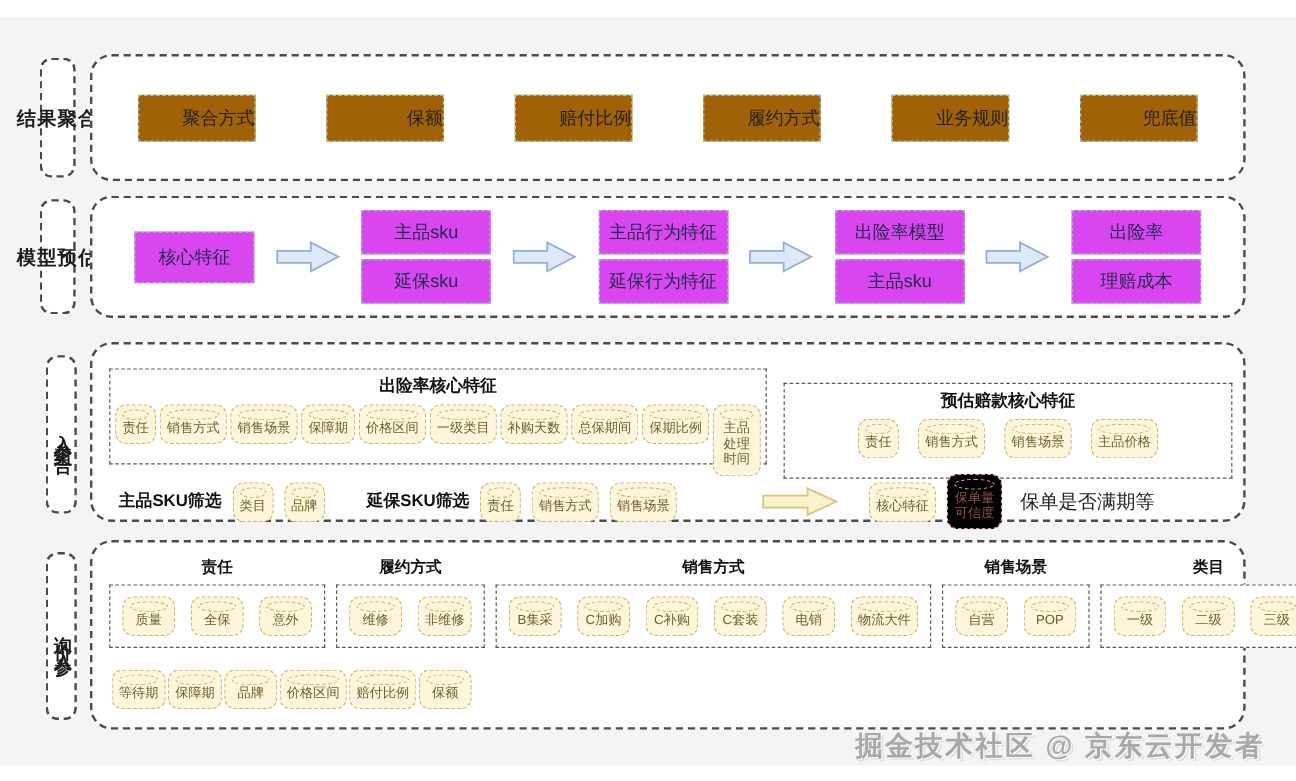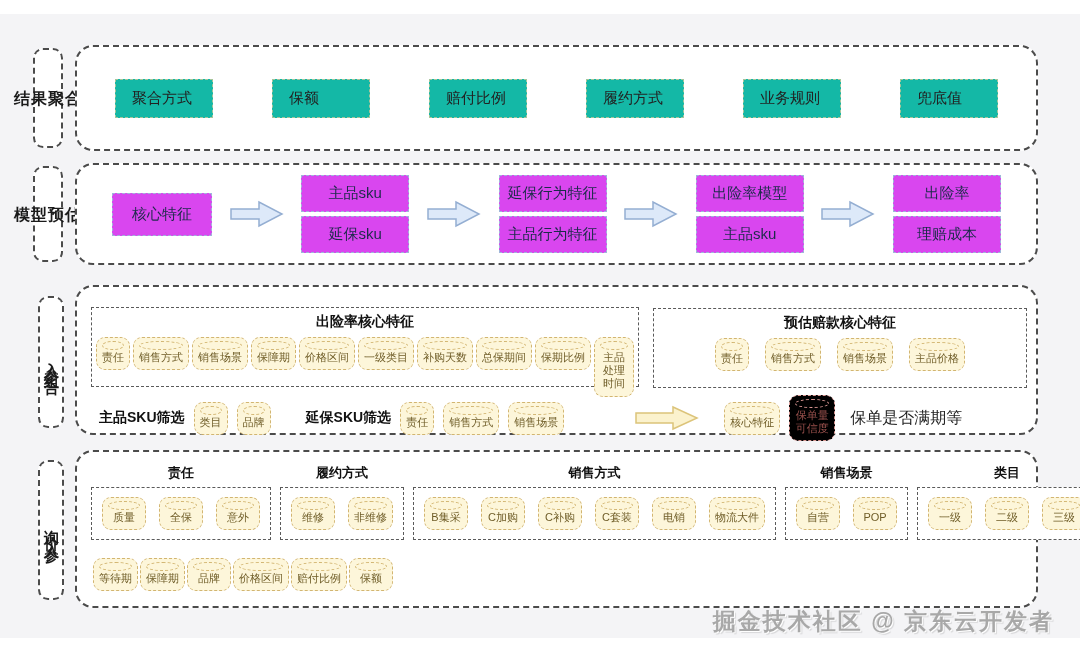--- a/index.html
+++ b/index.html
@@ -21,35 +21,35 @@
   #lb-params  { left:38px; top:296px; width:26px; height:132px; }
   #lb-inquiry { left:38px; top:460px; width:26px; height:140px; }
   .hlabel { position:absolute; width:96px; text-align:center; font-weight:bold; font-size:16px; color:#1a1a1a; letter-spacing:1px; }
   #hl-result { left:0px; top:89px; }
   #hl-model  { left:0px; top:205px; }
   .vlabel { position:absolute; width:100%; height:100%; display:flex; align-items:center; justify-content:center;
             writing-mode:vertical-rl; text-orientation:upright; font-weight:bold; font-size:15px; color:#1a1a1a; letter-spacing:6px; }
 
   
   .green-row { display:flex; justify-content:space-between; align-items:center; height:100%; padding:0 38px; }
-  .gbox { width:98px; padding:9px 16px; text-align:left; font-size:15px; color:#222;
-          background:#14b8a6; border:1.5px dashed #a6c59b; }
+  .gbox { width:98px; padding:9px 0; text-align:right; font-size:15px; color:#222;
+          background:#a16207; border:1.5px dashed #a6c59b; }
 
   
   .model-row { display:flex; justify-content:space-between; align-items:center; height:100%; padding:0 35px; }
   .bbox { text-align:center; font-size:15px; color:#1c2b4a; background:#d946ef; border:1.5px dashed #9fb6d9; padding:9px 6px; }
   .bbox.single { width:100px; padding:11px 0; }
   .bstack { display:flex; flex-direction:column; gap:4px; }
   .bstack .bbox { width:108px; padding:8px 2px; }
   .arrow-blue, .arrow-yellow { flex:0 0 auto; display:block; }
 
   
   .inner-box { position:absolute; background:#ffffff; border:1.5px dashed #5a5a5a; }
   #risk-box  { left:14px;  top:20px; width:548px; height:80px; }
-  #claim-box { left:576px; top:21px; width:374px; height:80px; }
+  #claim-box { left:576px; top:32px; width:374px; height:80px; }
   .inner-title { text-align:center; font-weight:bold; font-size:14px; color:#111; margin-top:5px; }
   .cyl-row { display:flex; justify-content:center; align-items:flex-start; gap:3px; margin-top:6px; padding:0 4px; }
   #claim-box .cyl-row { gap:16px; }
 
   
   .cyl { position:relative; background:#fdf6da; border:1.5px dashed #d2b571; border-radius:9px;
          padding:13px 5px 5px; font-size:11px; color:#6f5d28; text-align:center; line-height:1.2; white-space:nowrap; }
   .cyl::before { content:""; position:absolute; top:3px; left:5px; right:5px; height:7px;
                  border:1px dashed #d2b571; border-radius:50%; }
   .cyl.w2 { white-space:normal; width:52px; }
@@ -111,22 +111,22 @@
           <polygon points="1,10 29,10 29,3 52,15 29,27 29,20 1,20" fill="#dde9f9" stroke="#94aed2" stroke-width="1.5"></polygon>
         </svg>
       <div class="bstack">
         <div class="bbox">主品sku</div>
         <div class="bbox">延保sku</div>
       </div>
       <svg class="arrow-blue" width="54" height="30" viewBox="0 0 54 30">
           <polygon points="1,10 29,10 29,3 52,15 29,27 29,20 1,20" fill="#dde9f9" stroke="#94aed2" stroke-width="1.5"></polygon>
         </svg>
       <div class="bstack">
+        <div class="bbox">主品行为特征</div>
         <div class="bbox">延保行为特征</div>
-        <div class="bbox">主品行为特征</div>
       </div>
       <svg class="arrow-blue" width="54" height="30" viewBox="0 0 54 30">
           <polygon points="1,10 29,10 29,3 52,15 29,27 29,20 1,20" fill="#dde9f9" stroke="#94aed2" stroke-width="1.5"></polygon>
         </svg>
       <div class="bstack">
         <div class="bbox">出险率模型</div>
         <div class="bbox">主品sku</div>
       </div>
       <svg class="arrow-blue" width="54" height="30" viewBox="0 0 54 30">
           <polygon points="1,10 29,10 29,3 52,15 29,27 29,20 1,20" fill="#dde9f9" stroke="#94aed2" stroke-width="1.5"></polygon>

